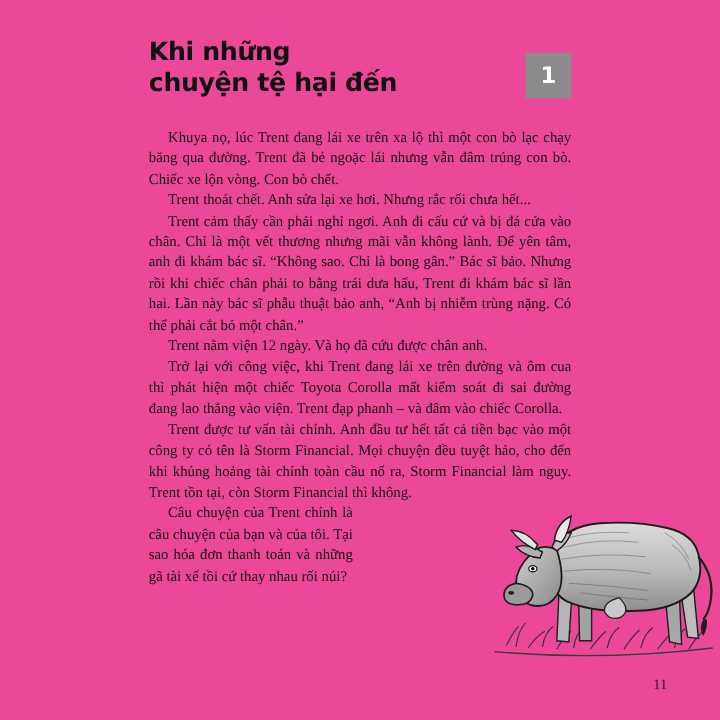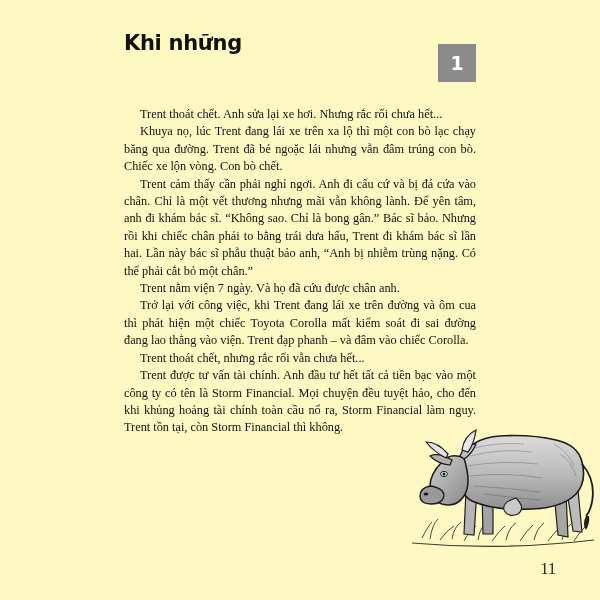--- a/index.html
+++ b/index.html
@@ -12,21 +12,21 @@
     background: #ffffff;
     font-family: "Liberation Serif", serif;
     color: #111111;
     overflow: hidden;
   }
   .page {
     position: relative;
     width: 600px;
     height: 600px;
     box-sizing: border-box;
-    background: #fef9c3;
+    background: #ec4899;
   }
   .content {
     position: absolute;
     left: 124px;
     top: 28px;
     width: 352px;
   }
   .chapter-header {
     position: relative;
     height: 64px;
@@ -82,48 +82,49 @@
     bottom: 42px;
     width: 196px;
     height: 160px;
     pointer-events: none;
   }
   .page-number {
     position: absolute;
     right: 44px;
     bottom: 22px;
     font-family: "Liberation Serif", serif;
-    font-size: 16px;
+    font-size: 12px;
     color: #222;
   }
   svg { display: block; }
 </style>
 </head>
 <body>
 
 <div class="page">
 
   <div class="content">
 
     <div class="chapter-header">
       <div class="chapter-title">
         <div>Khi những</div>
+        <div>chuyện tệ hại đến</div>
       </div>
       <div class="chapter-number-box">1</div>
     </div>
 
     <div class="body-text">
+      <p>Khuya nọ, lúc Trent đang lái xe trên xa lộ thì một con bò lạc chạy băng qua đường. Trent đã bẻ ngoặc lái nhưng vẫn đâm trúng con bò. Chiếc xe lộn vòng. Con bò chết.</p>
       <p>Trent thoát chết. Anh sửa lại xe hơi. Nhưng rắc rối chưa hết...</p>
-      <p>Khuya nọ, lúc Trent đang lái xe trên xa lộ thì một con bò lạc chạy băng qua đường. Trent đã bẻ ngoặc lái nhưng vẫn đâm trúng con bò. Chiếc xe lộn vòng. Con bò chết.</p>
       <p>Trent cảm thấy cần phải nghỉ ngơi. Anh đi cấu cứ và bị đá cứa vào chân. Chỉ là một vết thương nhưng mãi vẫn không lành. Để yên tâm, anh đi khám bác sĩ. “Không sao. Chỉ là bong gân.” Bác sĩ bảo. Nhưng rồi khi chiếc chân phải to bằng trái dưa hấu, Trent đi khám bác sĩ lần hai. Lần này bác sĩ phẫu thuật bảo anh, “Anh bị nhiễm trùng nặng. Có thể phải cắt bỏ một chân.”</p>
-      <p>Trent nằm viện 7 ngày. Và họ đã cứu được chân anh.</p>
+      <p>Trent nằm viện 12 ngày. Và họ đã cứu được chân anh.</p>
       <p>Trở lại với công việc, khi Trent đang lái xe trên đường và ôm cua thì phát hiện một chiếc Toyota Corolla mất kiểm soát đi sai đường đang lao thẳng vào viện. Trent đạp phanh – và đâm vào chiếc Corolla.</p>
-      <p>Trent thoát chết, nhưng rắc rối vẫn chưa hết...</p>
       <p>Trent được tư vấn tài chính. Anh đầu tư hết tất cả tiền bạc vào một công ty có tên là Storm Financial. Mọi chuyện đều tuyệt hảo, cho đến khi khủng hoảng tài chính toàn cầu nổ ra, Storm Financial làm nguy. Trent tồn tại, còn Storm Financial thì không.</p>
       <div class="float-img"></div>
+      <p>Câu chuyện của Trent chính là câu chuyện của bạn và của tôi. Tại sao hóa đơn thanh toán và những gã tài xế tồi cứ thay nhau rối núi?</p>
     </div>
   </div>
 
   <div class="cow-wrap">
     <svg viewBox="0 0 196 160" width="196" height="160" aria-hidden="true">
       <defs>
         <linearGradient id="bodyShade" x1="0" y1="0" x2="0" y2="1">
           <stop offset="0%" stop-color="#dcdcdc"></stop>
           <stop offset="55%" stop-color="#b8b8b8"></stop>
           <stop offset="100%" stop-color="#8f8f8f"></stop>

